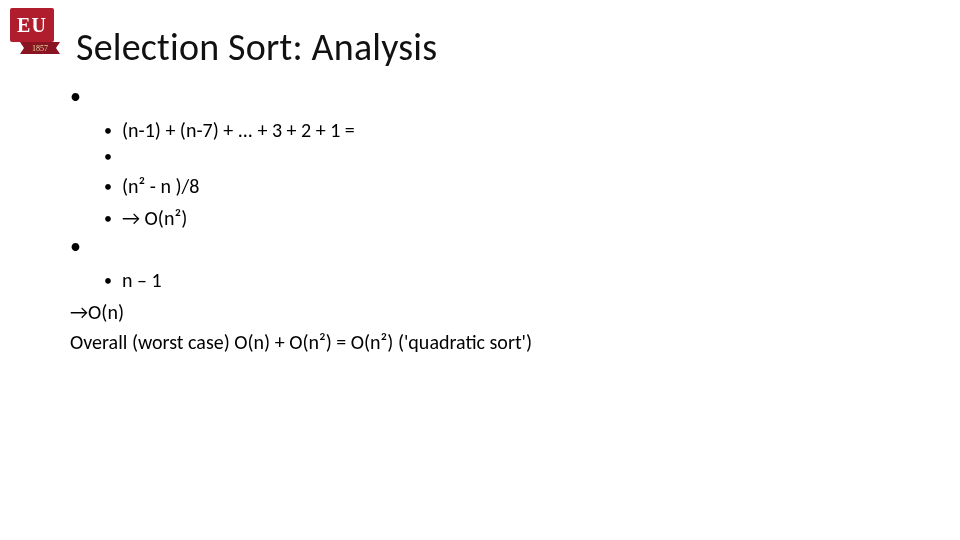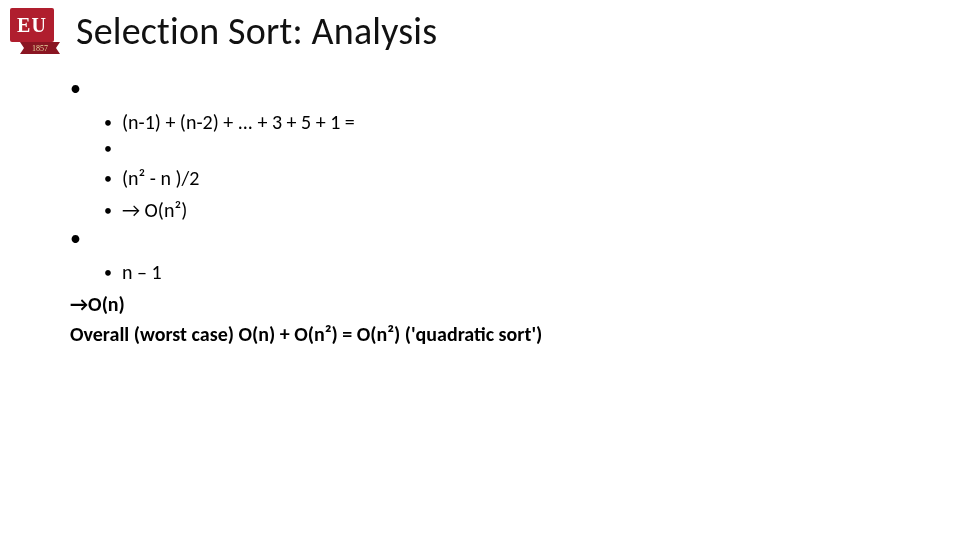--- a/index.html
+++ b/index.html
@@ -4,27 +4,27 @@
 <style>
   * { margin: 0; padding: 0; box-sizing: border-box; }
   html, body { width: 960px; height: 540px; background: #fff; font-family: Calibri, "Segoe UI", Arial, sans-serif; color: #000; }
   .slide { width: 960px; height: 540px; position: relative; padding: 0 0 16px 0; }
   .header { display: flex; align-items: flex-start; padding: 8px 0 0 10px; }
   .logo { width: 56px; height: 54px; position: relative; margin-right: 10px; flex-shrink: 0; }
   .logo-flag { width: 44px; height: 34px; background: #b01e2e; border-radius: 2px; position: relative; }
   .logo-flag .eu { color: #fff; font-weight: 700; font-size: 20px; font-family: Georgia, serif; text-align: center; line-height: 34px; letter-spacing: 1px; }
   .logo-banner { position: absolute; top: 32px; left: 8px; width: 44px; height: 14px; }
   .logo-banner svg { display: block; }
-  .title { font-size: 38px; font-weight: 400; color: #111; margin-top: 0; letter-spacing: 0.2px; }
+  .title { font-size: 38px; font-weight: 400; color: #111; margin-top: 16px; letter-spacing: 0.2px; }
   .content { padding: 10px 40px 0 84px; }
   .b1 { font-size: 27px; font-weight: 400; margin: 8px 0 6px -14px; display: flex; align-items: baseline; }
   .b1 .dot { font-size: 22px; margin-right: 8px; line-height: 1; position: relative; top: -2px; }
   .b2 { font-size: 20px; font-weight: 400; margin: 8px 0 8px 20px; display: flex; align-items: baseline; }
   .b2 .dot { font-size: 16px; margin-right: 10px; line-height: 1; position: relative; top: -1px; }
-  .line { font-size: 20px; font-weight: 700; margin: 6px 0 6px -14px; }
+  .line { font-size: 20px; font-weight: 400; margin: 6px 0 6px -14px; }
 </style>
 </head>
 <body>
 
 <div class="slide">
   <div class="header">
     <div class="logo">
       <div class="logo-flag">
         <div class="eu">EU</div>
       </div>
@@ -37,28 +37,28 @@
     </div>
     <div class="title">Selection Sort: Analysis</div>
   </div>
 
   <div class="content">
     <div class="b1">
       <span class="dot">•</span>
     </div>
     <div class="b2">
       <span class="dot">•</span>
-      <span>(n-1) + (n-2) + ... + 3 + 5 + 1 =</span>
+      <span>(n-1) + (n-7) + ... + 3 + 2 + 1 =</span>
     </div>
     <div class="b2">
       <span class="dot">•</span>
     </div>
     <div class="b2">
       <span class="dot">•</span>
-      <span>(n² - n )/2</span>
+      <span>(n² - n )/8</span>
     </div>
     <div class="b2">
       <span class="dot">•</span>
       <span>→ O(n²)</span>
     </div>
 
     <div class="b1">
       <span class="dot">•</span>
     </div>
     <div class="b2">

